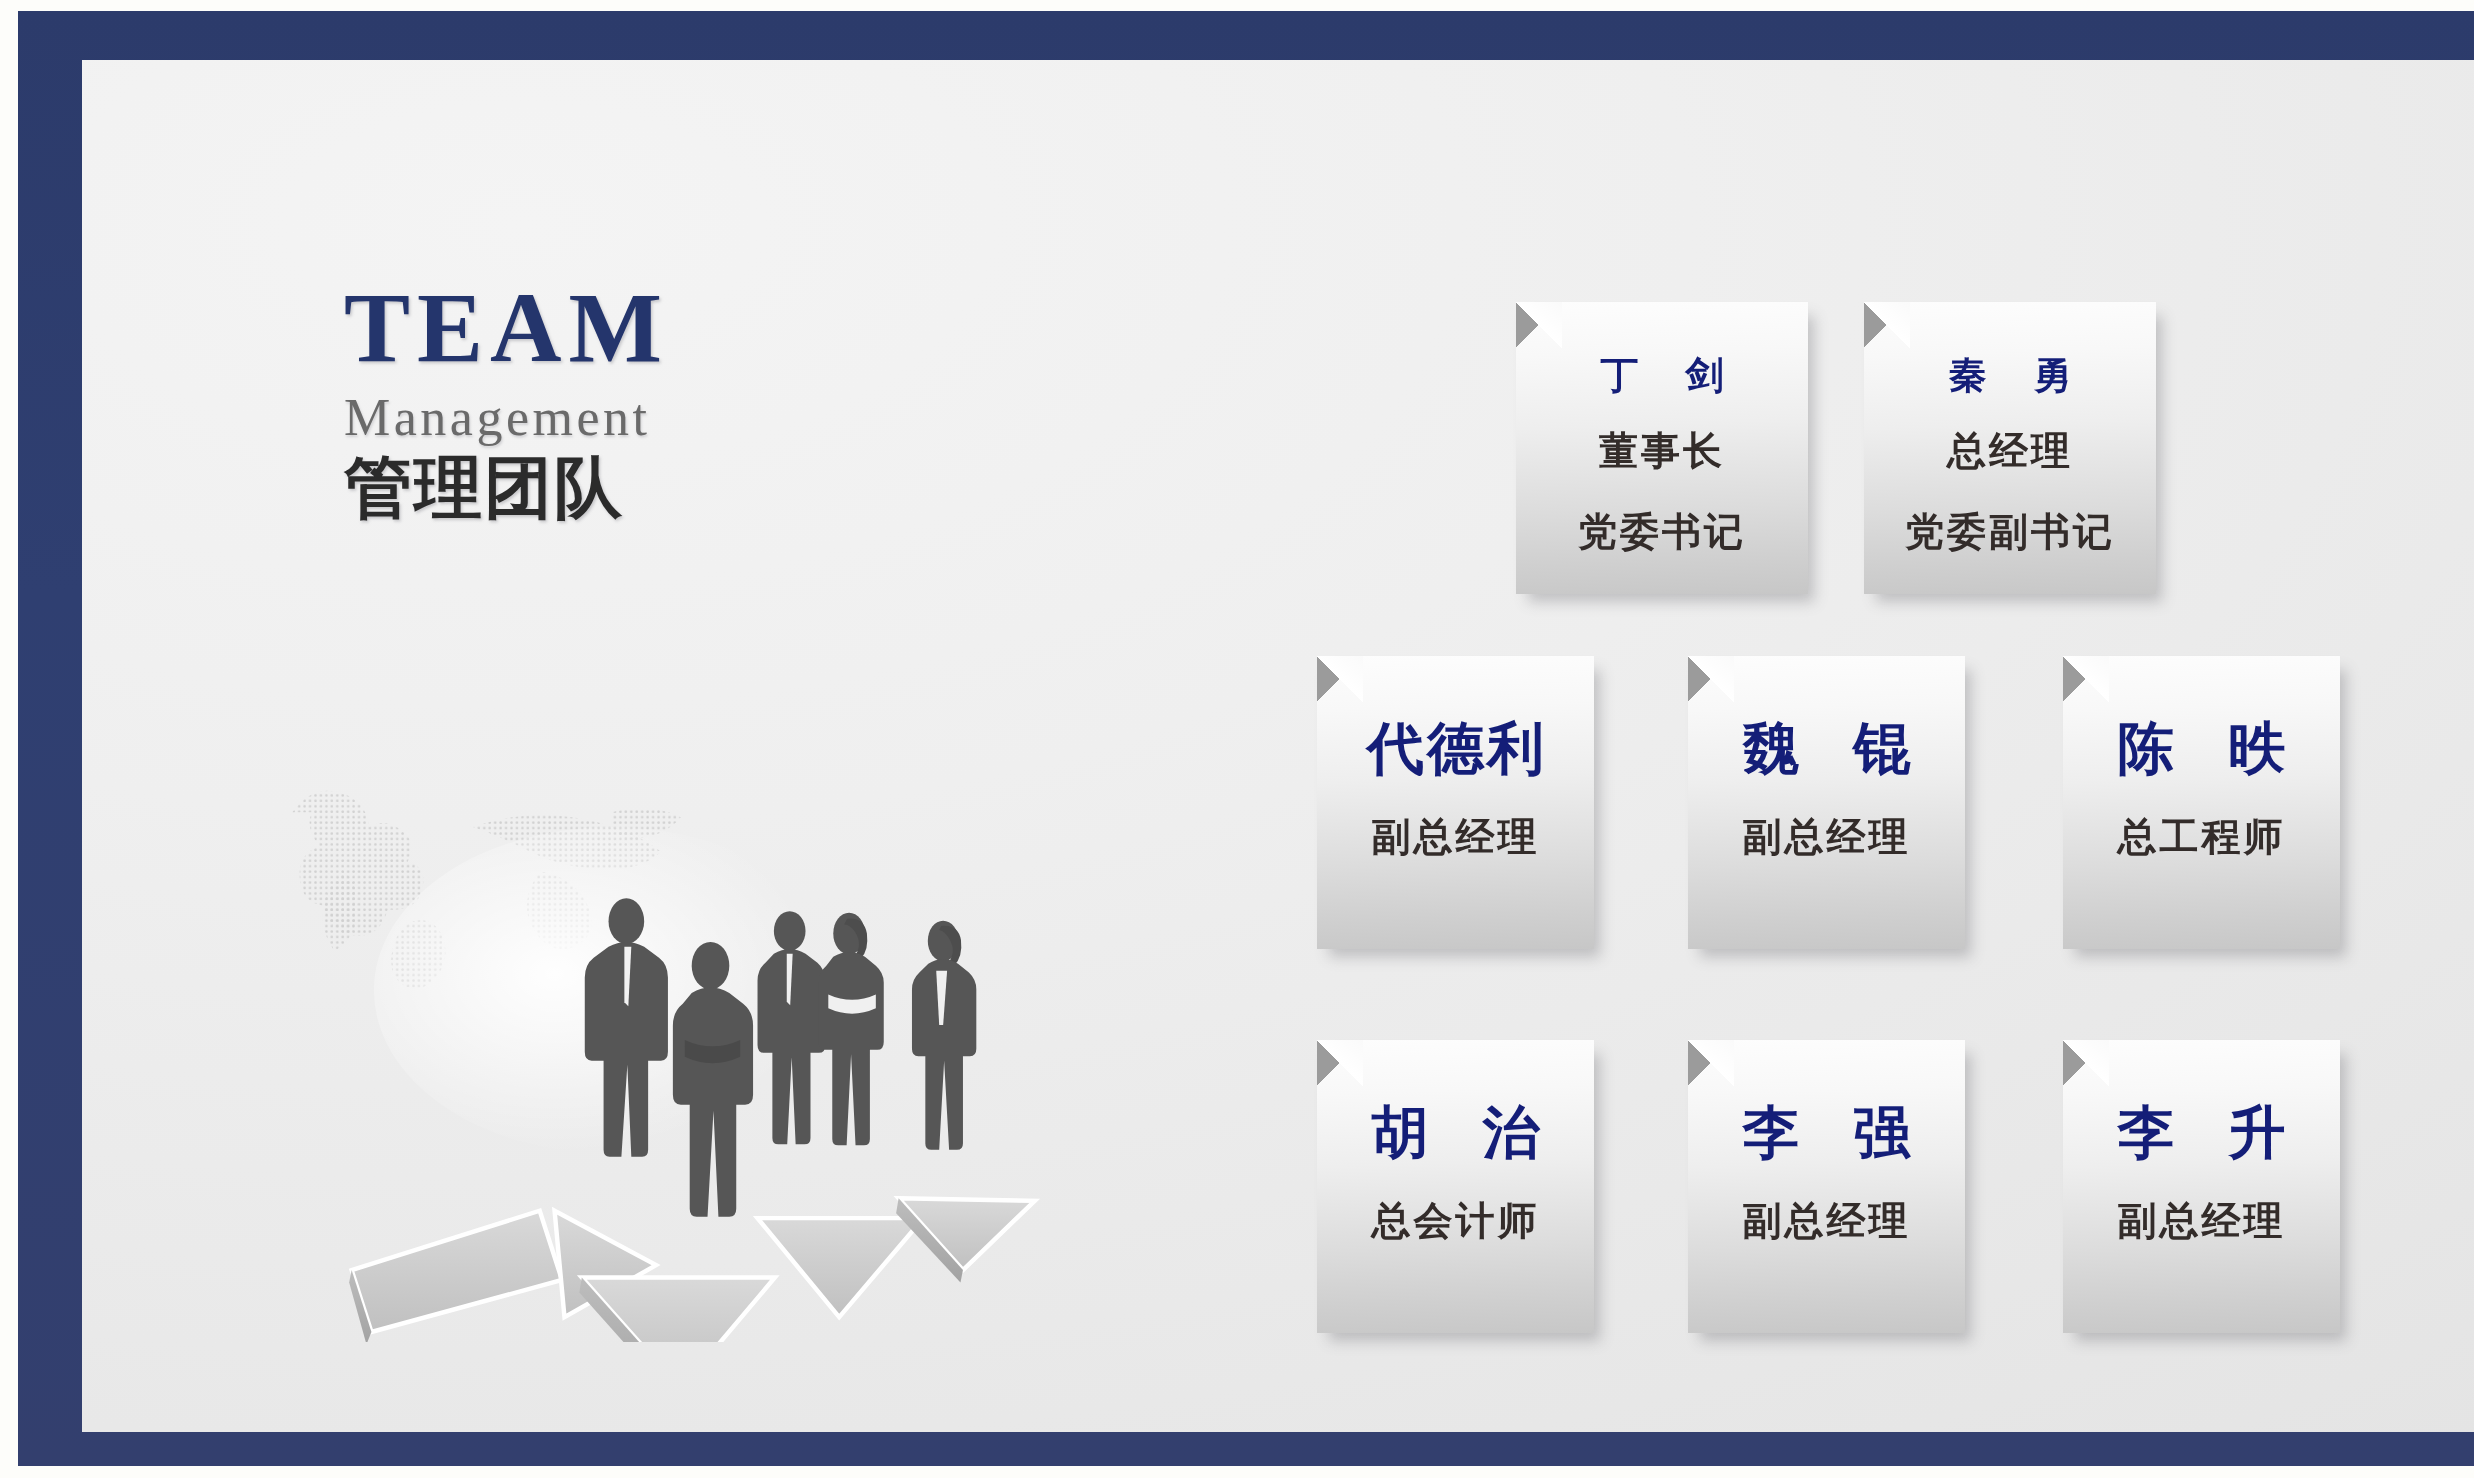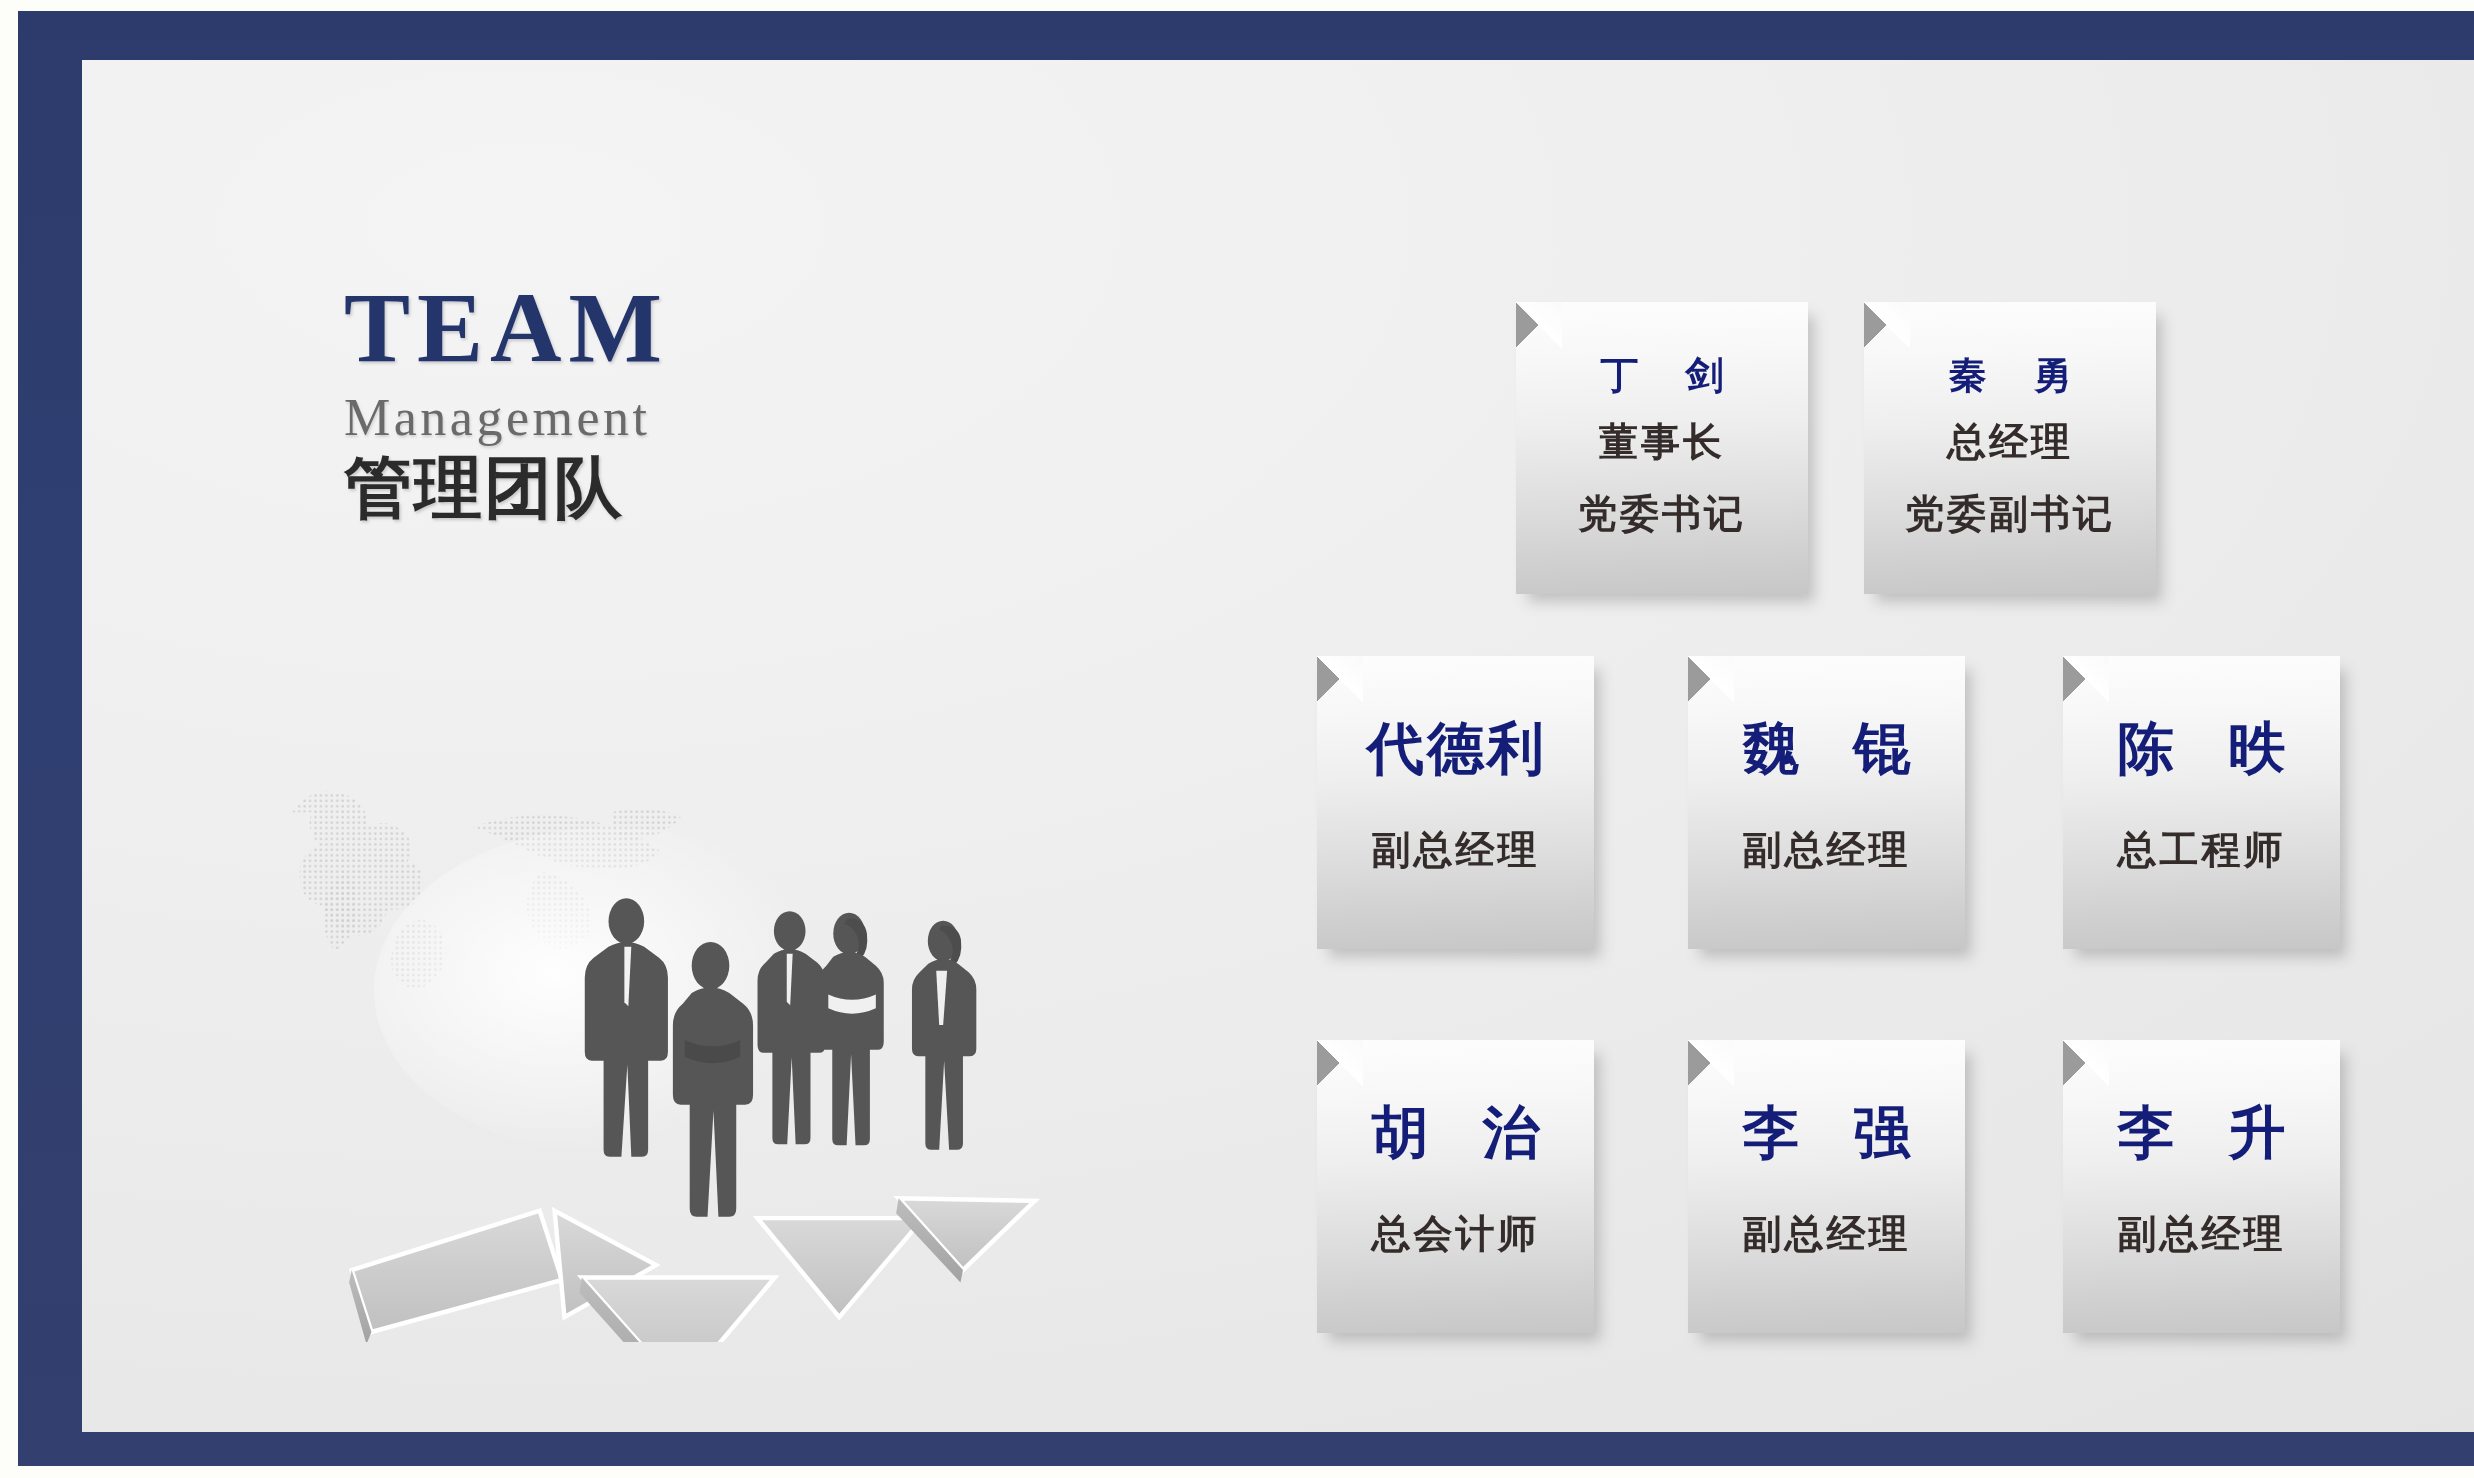--- a/index.html
+++ b/index.html
@@ -115,30 +115,30 @@
     font-family:"DejaVu Sans","Liberation Sans",sans-serif;
     font-weight:700;
     line-height:1.22;
     white-space:nowrap;
     text-align:center;
   }
 
   
   .r1{width:292px;height:292px;top:242px;}
   .r1 .cname{font-size:38px;letter-spacing:17px;padding-left:17px;margin-top:54px;}
-  .r1 .ctitle{font-size:39px;letter-spacing:3px;margin-top:24px;}
+  .r1 .ctitle{font-size:39px;letter-spacing:3px;margin-top:33px;}
   #card-0{left:1434px;}
   #card-1{left:1782px;}
 
   
   .r2,.r3{width:277px;height:293px;}
   .r2{top:596px;}
   .r3{top:980px;}
   .r2 .cname,.r3 .cname{font-size:57px;margin-top:64px;}
-  .r2 .ctitle,.r3 .ctitle{font-size:39px;letter-spacing:3px;margin-top:49px;}
+  .r2 .ctitle,.r3 .ctitle{font-size:39px;letter-spacing:3px;margin-top:36px;}
   .sp2 .cname{letter-spacing:17px;padding-left:17px;}
   .sp3 .cname{letter-spacing:3px;padding-left:3px;}
 
   #card-2{left:1235px;}
   #card-3{left:1606px;}
   #card-4{left:1981px;}
   #card-5{left:1235px;}
   #card-6{left:1606px;}
   #card-7{left:1981px;}
 </style>

